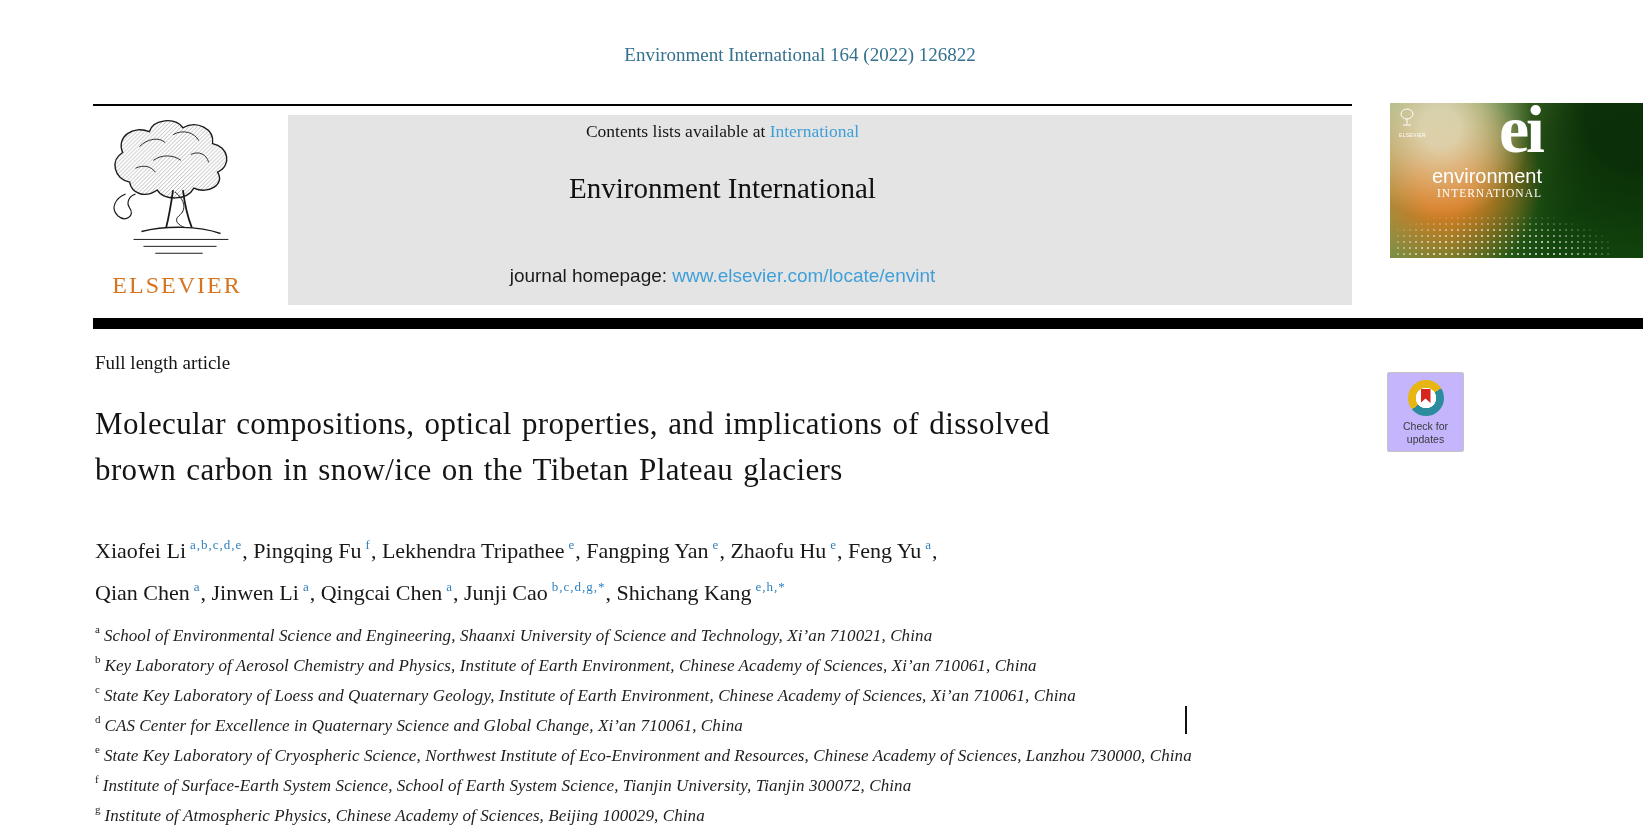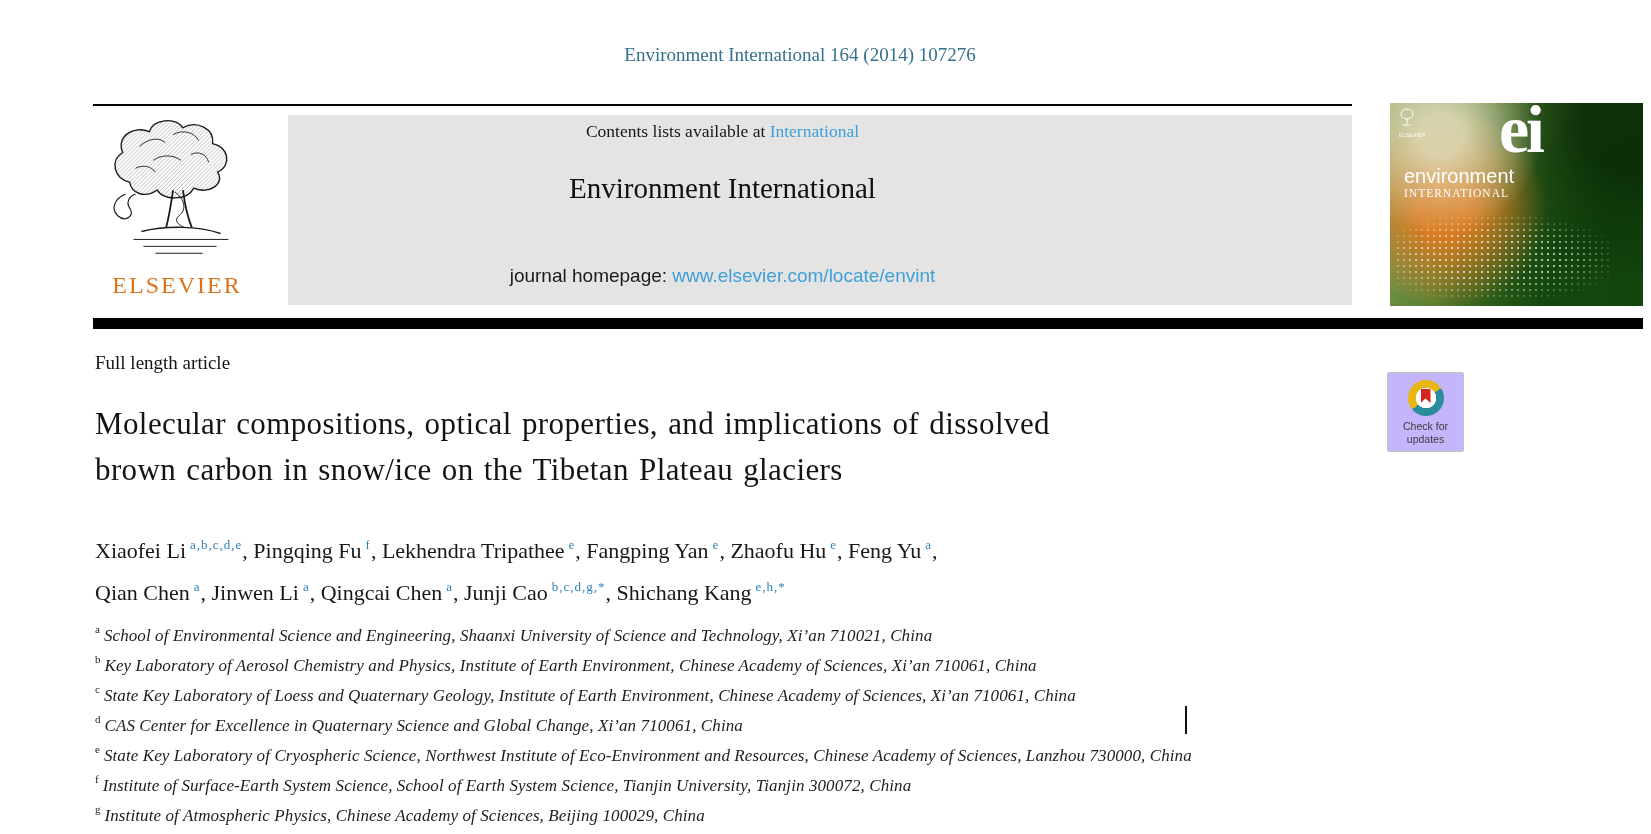--- a/index.html
+++ b/index.html
@@ -19,30 +19,30 @@
   .link-blue{color:#3f9fd8;text-decoration:none;cursor:pointer;}
   .journal-title{top:172px;font-size:29px;color:#111;}
   .homepage-line{top:265px;font-size:19px;font-family:"Liberation Sans",sans-serif;color:#1b1b1b;}
 
   
   .tree-logo{position:absolute;left:96px;top:116px;width:166px;height:152px;}
   .elsevier-word{position:absolute;left:93px;top:272px;width:168px;text-align:center;
                  font-size:24px;letter-spacing:2px;color:#d8731e;font-weight:500;}
 
   
-  .cover{position:absolute;left:1390px;top:103px;width:253px;height:203px;overflow:hidden;cursor:pointer;
+  .cover{position:absolute;left:1390px;top:103px;width:253px;height:155px;overflow:hidden;cursor:pointer;
      background:
        radial-gradient(circle at 20% 16%, rgba(226,221,190,0.85) 0 8%, rgba(226,221,190,0) 38%),
        radial-gradient(circle at 22% 52%, rgba(224,122,30,0.95) 0 12%, rgba(224,122,30,0) 45%),
        radial-gradient(circle at 98% 8%, rgba(9,44,7,0.92) 0 18%, rgba(9,44,7,0) 55%),
        radial-gradient(circle at 85% 95%, rgba(17,68,13,0.9) 0 20%, rgba(17,68,13,0) 60%),
        linear-gradient(115deg,#9aa86a 0%,#5d8436 35%,#2f6418 70%,#245410 100%);}
   .cover-ei{position:absolute;top:-8px;left:68px;width:84px;text-align:right;
             font-size:68px;font-weight:700;color:#fff;letter-spacing:-3px;line-height:1;}
-  .cover-name{position:absolute;top:62px;left:0;width:152px;text-align:left;color:#fff;line-height:1.1;padding-left:14px;}
+  .cover-name{position:absolute;top:62px;left:0;width:152px;text-align:right;color:#fff;line-height:1.1;}
   .cover-name .l1{font-size:20px;font-family:"Liberation Sans",sans-serif;}
   .cover-name .l2{font-size:11.5px;letter-spacing:1px;font-family:Liberation Serif, serif;}
   .cover-map{position:absolute;left:5px;top:112px;width:218px;height:86px;opacity:.8;
      background-image:radial-gradient(circle, rgba(255,255,255,0.8) 1.1px, transparent 1.5px);
      background-size:6px 6px;
      -webkit-mask-image:radial-gradient(ellipse at 45% 50%, #000 40%, transparent 78%);
      mask-image:radial-gradient(ellipse at 45% 50%, #000 40%, transparent 78%);}
   .cover-minitree{position:absolute;left:9px;top:5px;width:16px;height:30px;text-align:center;}
   .cover-minitree .mt-label{font-size:5px;color:#fff;letter-spacing:.3px;font-family:"Liberation Sans",sans-serif;}
 
@@ -72,21 +72,21 @@
   .badge-bookmark{position:absolute;left:50%;top:9px;width:10px;height:14px;margin-left:-5px;background:#d6251f;
       clip-path:polygon(0 0,100% 0,100% 100%,50% 68%,0 100%);}
   .badge-text{position:absolute;left:0;top:47px;width:100%;text-align:center;
       font-family:"Liberation Sans",sans-serif;font-size:10.5px;line-height:12.5px;color:#3a3a3a;}
 </style>
 </head>
 <body>
 
 <div id="stage">
 
-  <div class="citation">Environment International 164 (2014) 107276</div>
+  <div class="citation">Environment International 164 (2022) 126822</div>
 
   <div class="rule-thin"></div>
 
   <div class="gray-box"></div>
 
   <div class="tree-logo">
     <svg width="166" height="152" viewBox="0 0 168 152" xmlns="http://www.w3.org/2000/svg">
       <defs>
         <pattern id="hp" width="4" height="4" patternUnits="userSpaceOnUse">
           <path d="M0 4 L4 0" stroke="#1a1a1a" stroke-width="0.6"></path>

